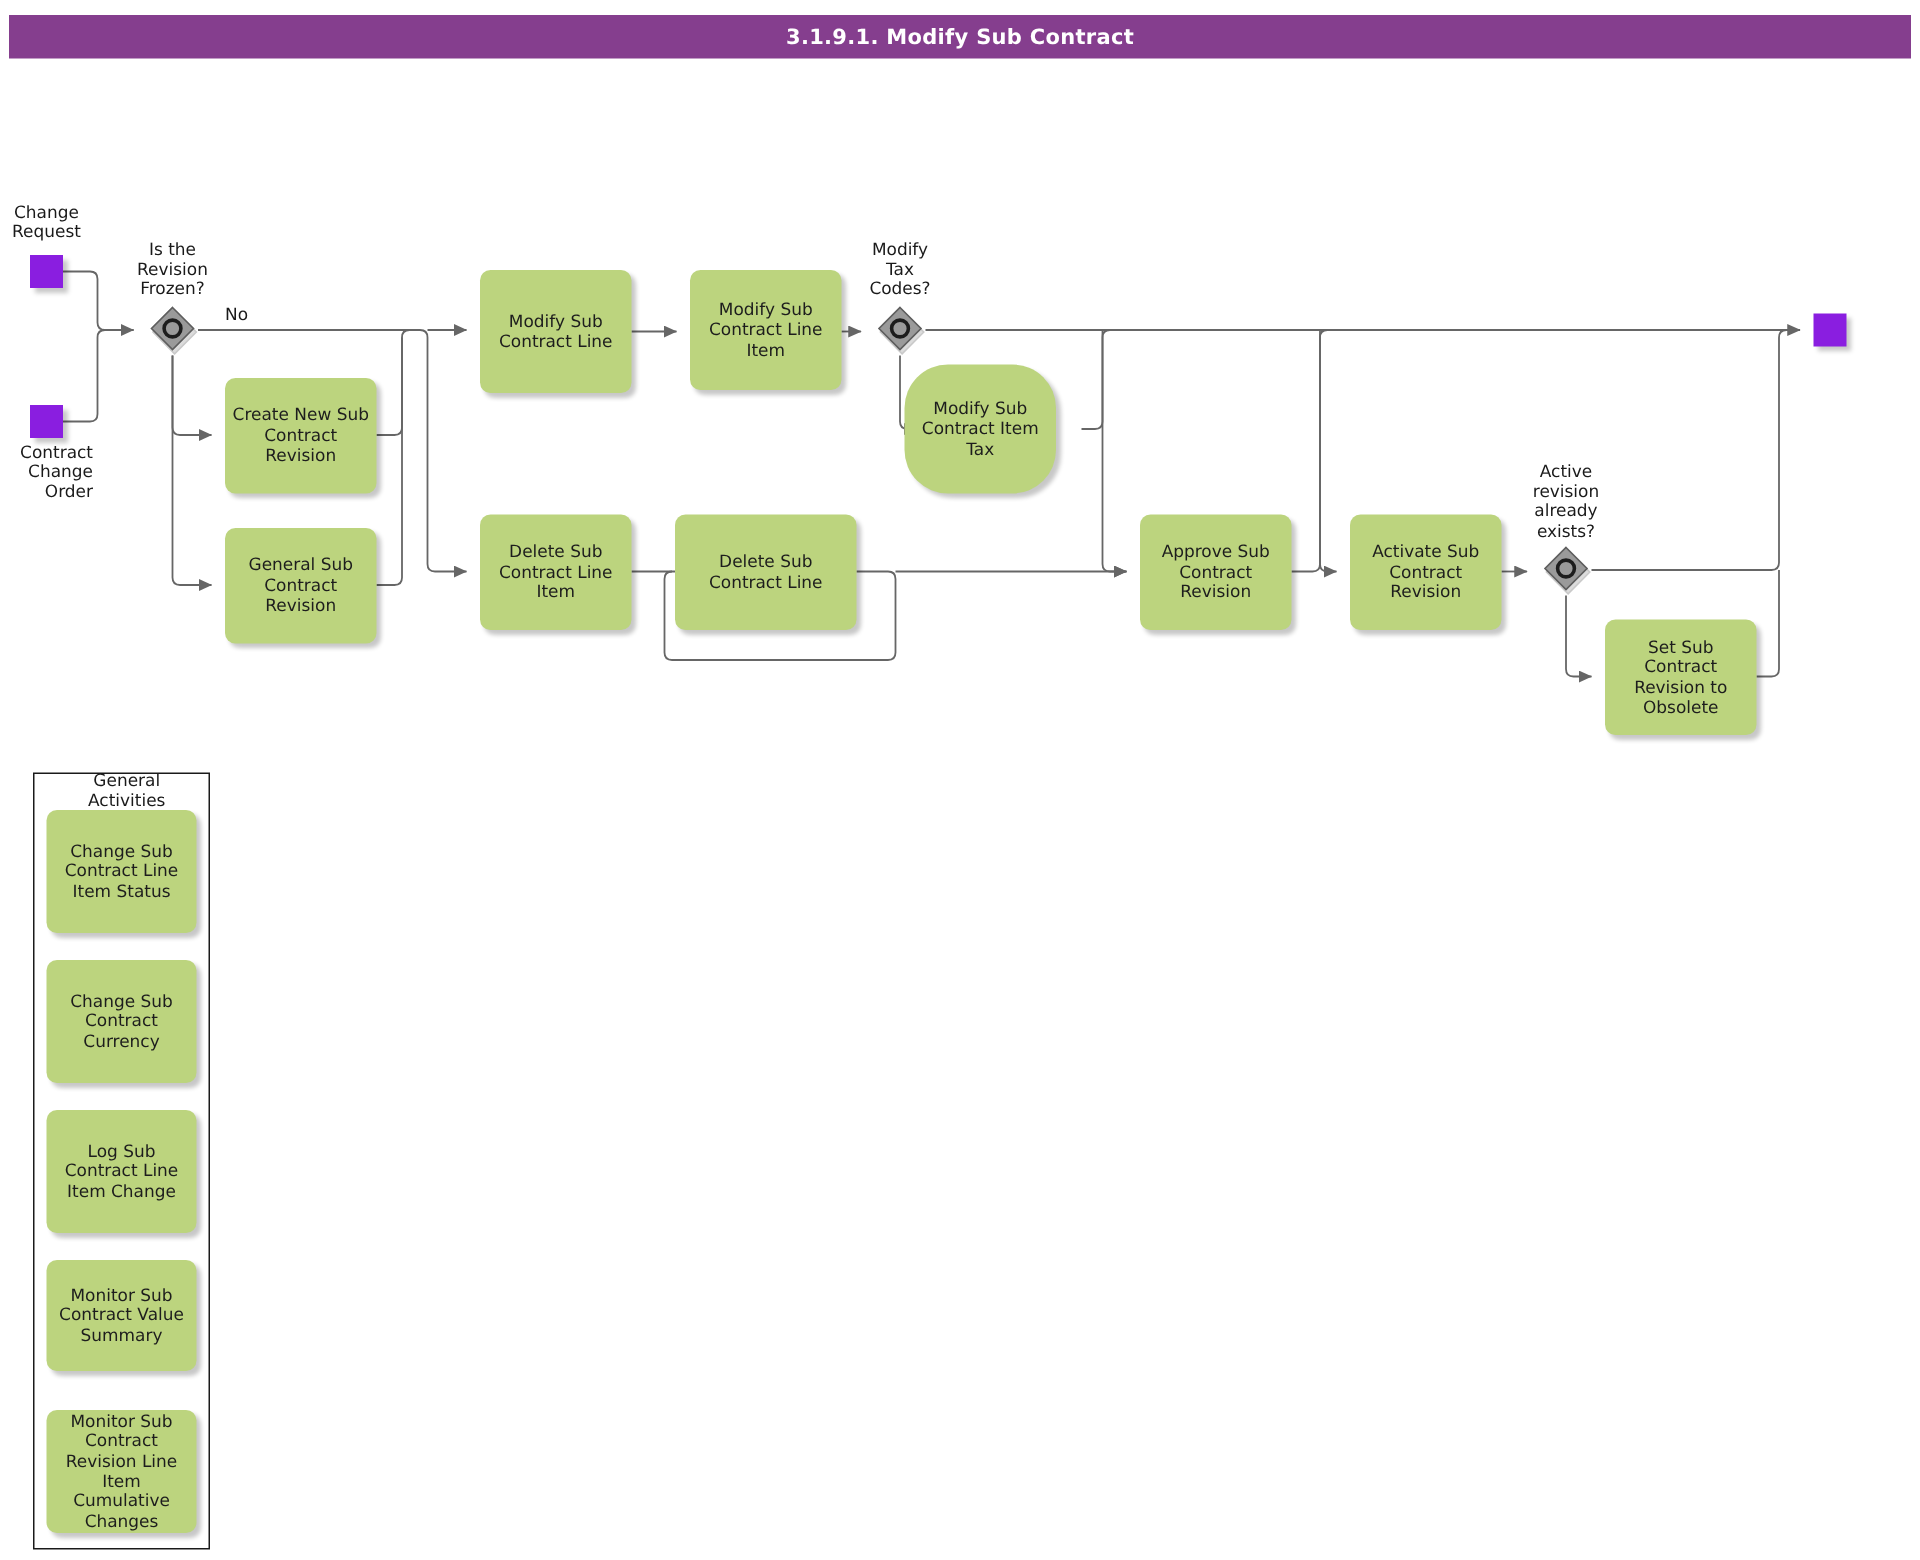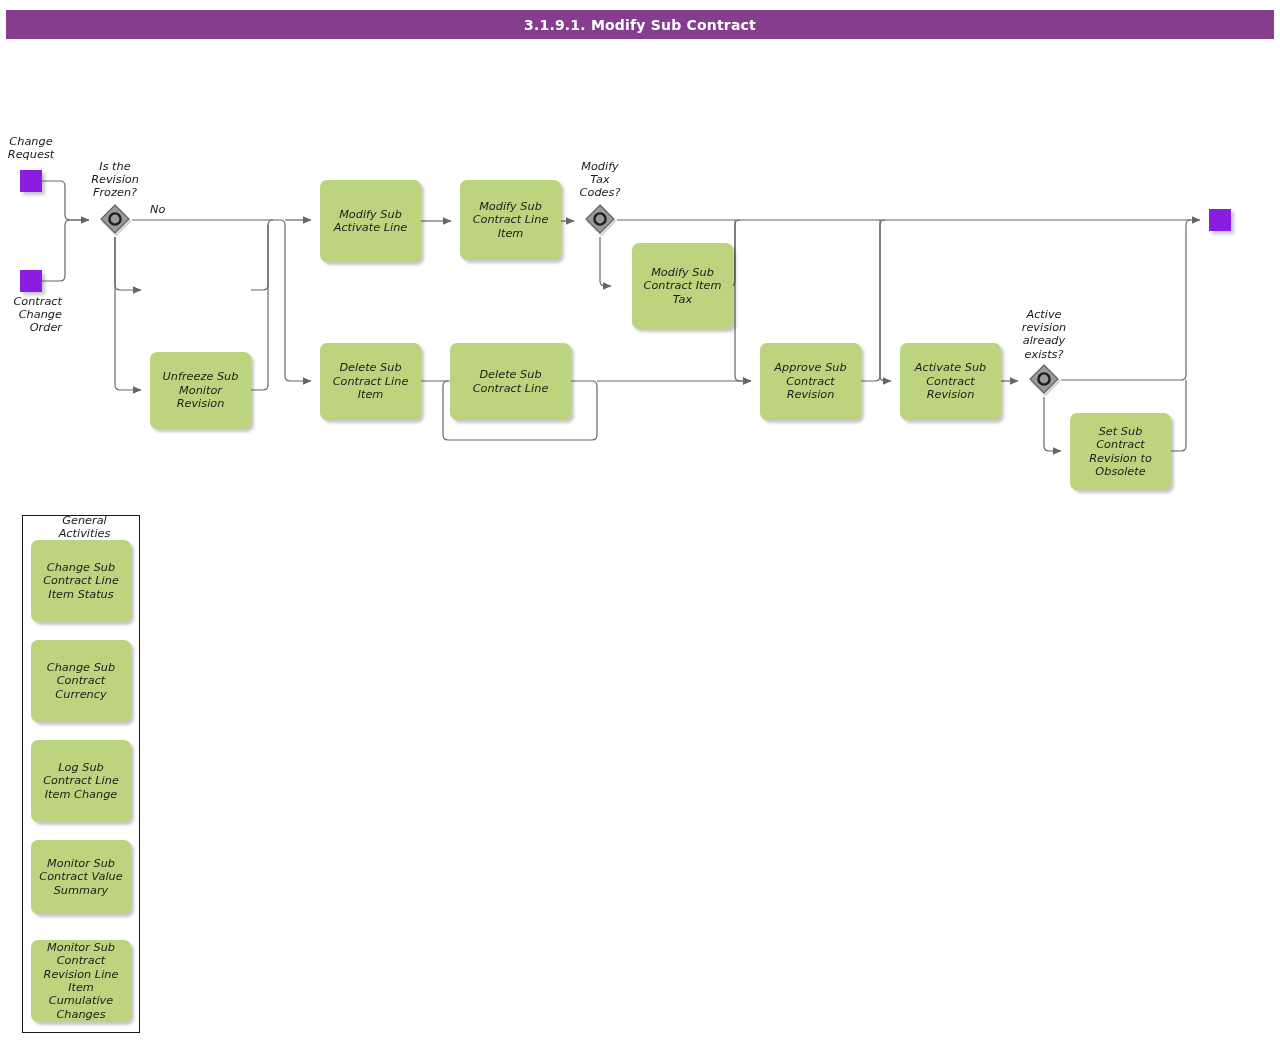--- a/index.html
+++ b/index.html
@@ -3,21 +3,21 @@
 <meta charset="utf-8">
 <style>
   html,body{margin:0;padding:0;background:#ffffff;}
   body{width:1280px;height:1040px;position:relative;overflow:hidden;
        font-family:"DejaVu Sans","Liberation Sans",sans-serif;color:#1a1a1a;}
 
   #titlebar{position:absolute;left:6px;top:10px;width:1268px;height:29px;
     background:#853e8e;color:#ffffff;font-size:14px;font-weight:bold;
     display:flex;align-items:center;justify-content:center;letter-spacing:.2px;}
 
-  #canvas{position:absolute;left:0;top:0;width:1280px;height:1040px;font-style:italic;}
+  #canvas{position:absolute;left:0;top:0;width:1280px;height:1040px;}
   svg.edges{position:absolute;left:0;top:0;width:1280px;height:1040px;
             pointer-events:none;}
 
   .task{position:absolute;background:#bcd47e;border-radius:7px;
     box-shadow:3px 3px 3px rgba(0,0,0,.22);
     display:flex;align-items:center;justify-content:center;text-align:center;
     font-size:11.3px;line-height:13.4px;color:#1d1d1d;padding:2px 4px;
     box-sizing:border-box;}
 
   .event{position:absolute;width:22px;height:22px;background:#8a1ee0;
@@ -135,28 +135,29 @@
       <circle cx="17" cy="16" r="5.6" fill="none" stroke="#1d1d1d" stroke-width="2.4"></circle>
     </svg>
   </div>
   <div class="lbl" style="left:1004px;top:308px;width:80px;">Active
 revision
 already
 exists?</div>
 
   <div class="lbl left" style="left:150px;top:203px;width:30px;">No</div>
 
+  <div class="task" style="left:150px;top:252px;width:101px;height:77px;">Create New Sub Contract Revision</div>
 
-  <div class="task" style="left:150px;top:352px;width:101px;height:77px;">Unfreeze Sub Monitor Revision</div>
+  <div class="task" style="left:150px;top:352px;width:101px;height:77px;">General Sub Contract Revision</div>
 
-  <div class="task" style="left:320px;top:180px;width:101px;height:82px;">Modify Sub Activate Line</div>
+  <div class="task" style="left:320px;top:180px;width:101px;height:82px;">Modify Sub Contract Line</div>
 
   <div class="task" style="left:460px;top:180px;width:101px;height:80px;">Modify Sub Contract Line Item</div>
 
-  <div class="task" style="left:632px;top:243px;width:101px;height:86px;">Modify Sub Contract Item Tax</div>
+  <div class="task" style="left:603px;top:243px;width:101px;height:86px;border-radius:29px;">Modify Sub Contract Item Tax</div>
 
   <div class="task" style="left:320px;top:343px;width:101px;height:77px;">Delete Sub Contract Line Item</div>
 
   <div class="task" style="left:450px;top:343px;width:121px;height:77px;">Delete Sub Contract Line</div>
 
   <div class="task" style="left:760px;top:343px;width:101px;height:77px;">Approve Sub Contract Revision</div>
 
   <div class="task" style="left:900px;top:343px;width:101px;height:77px;">Activate Sub Contract Revision</div>
 
   <div class="task" style="left:1070px;top:413px;width:101px;height:77px;">Set Sub Contract Revision to Obsolete</div>

